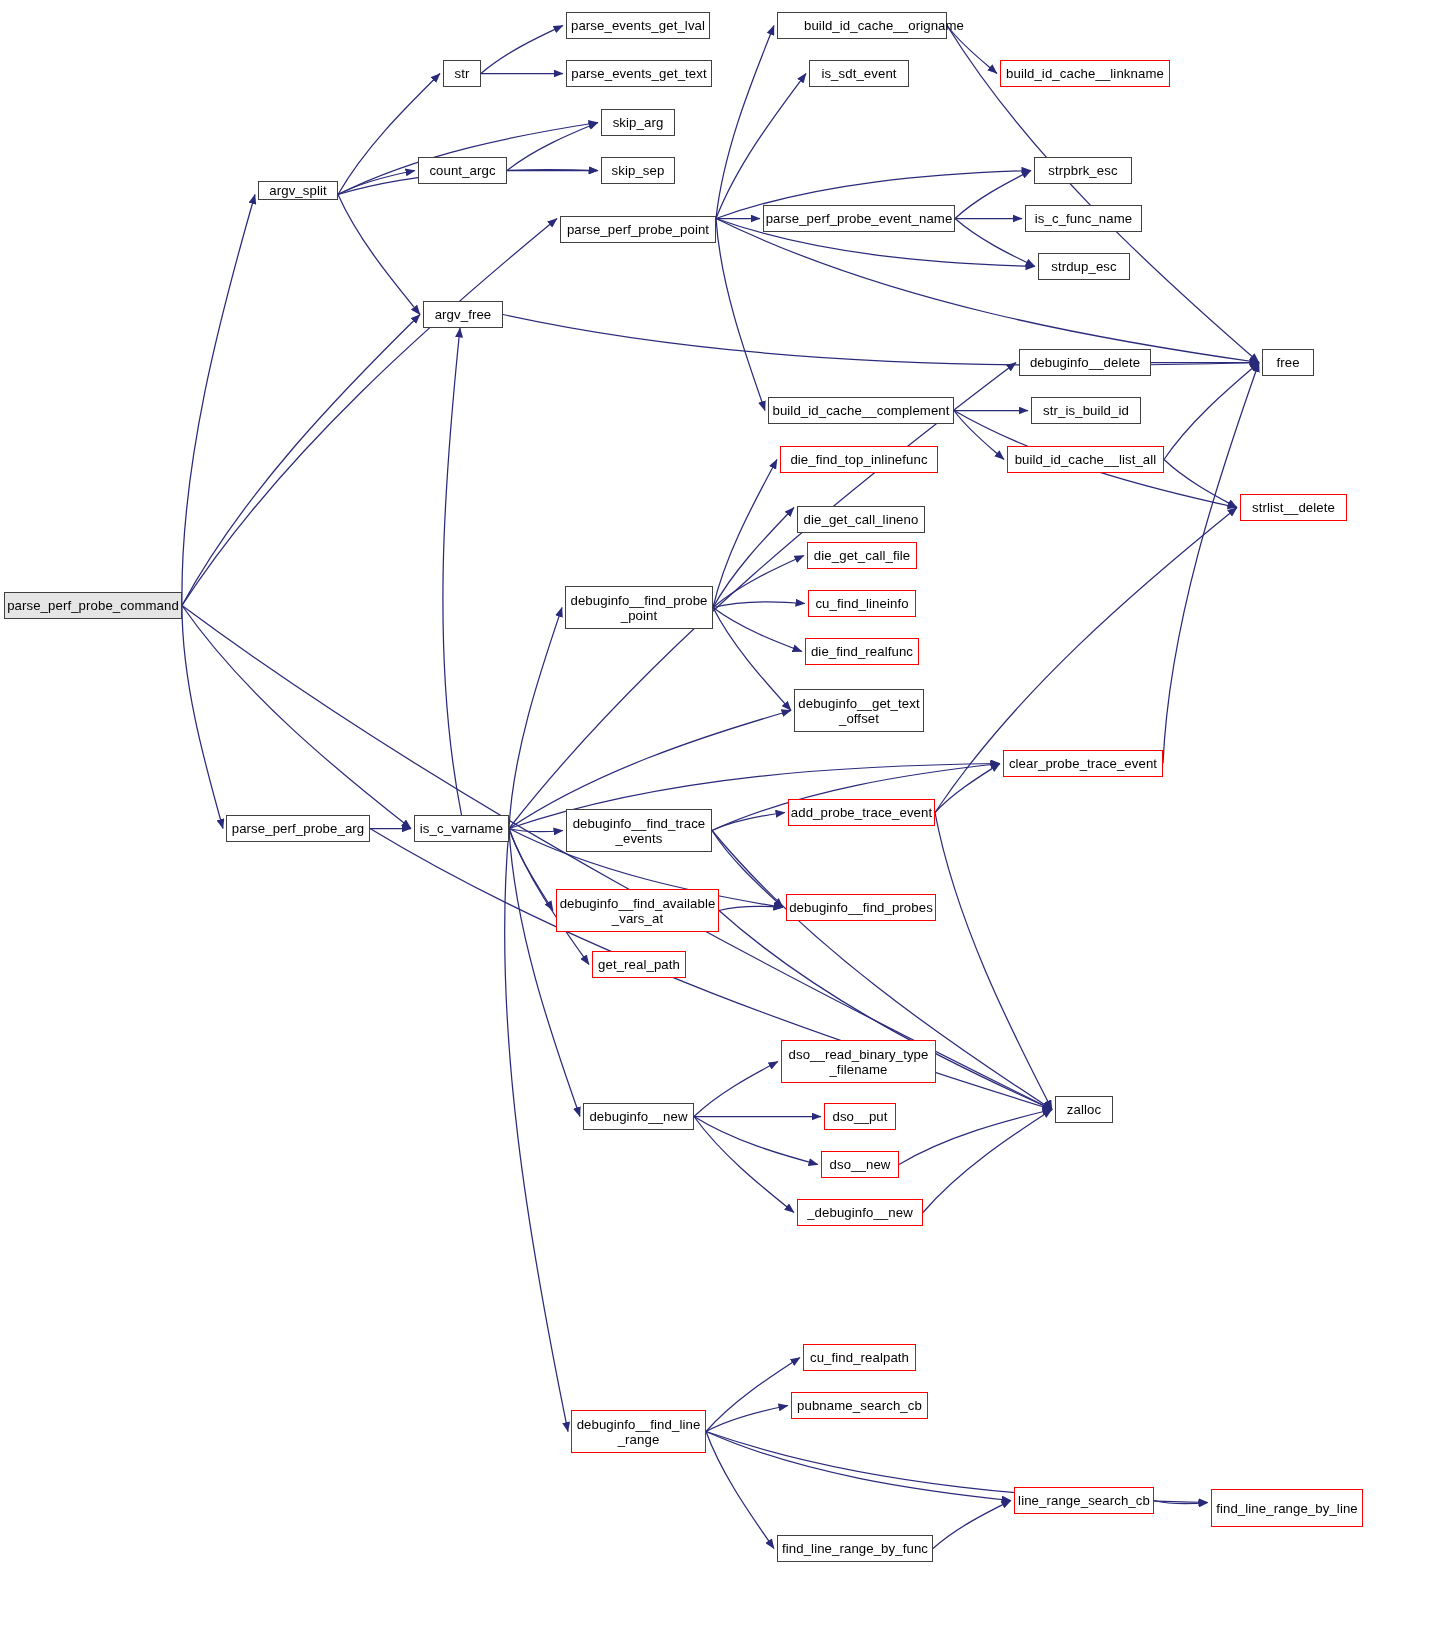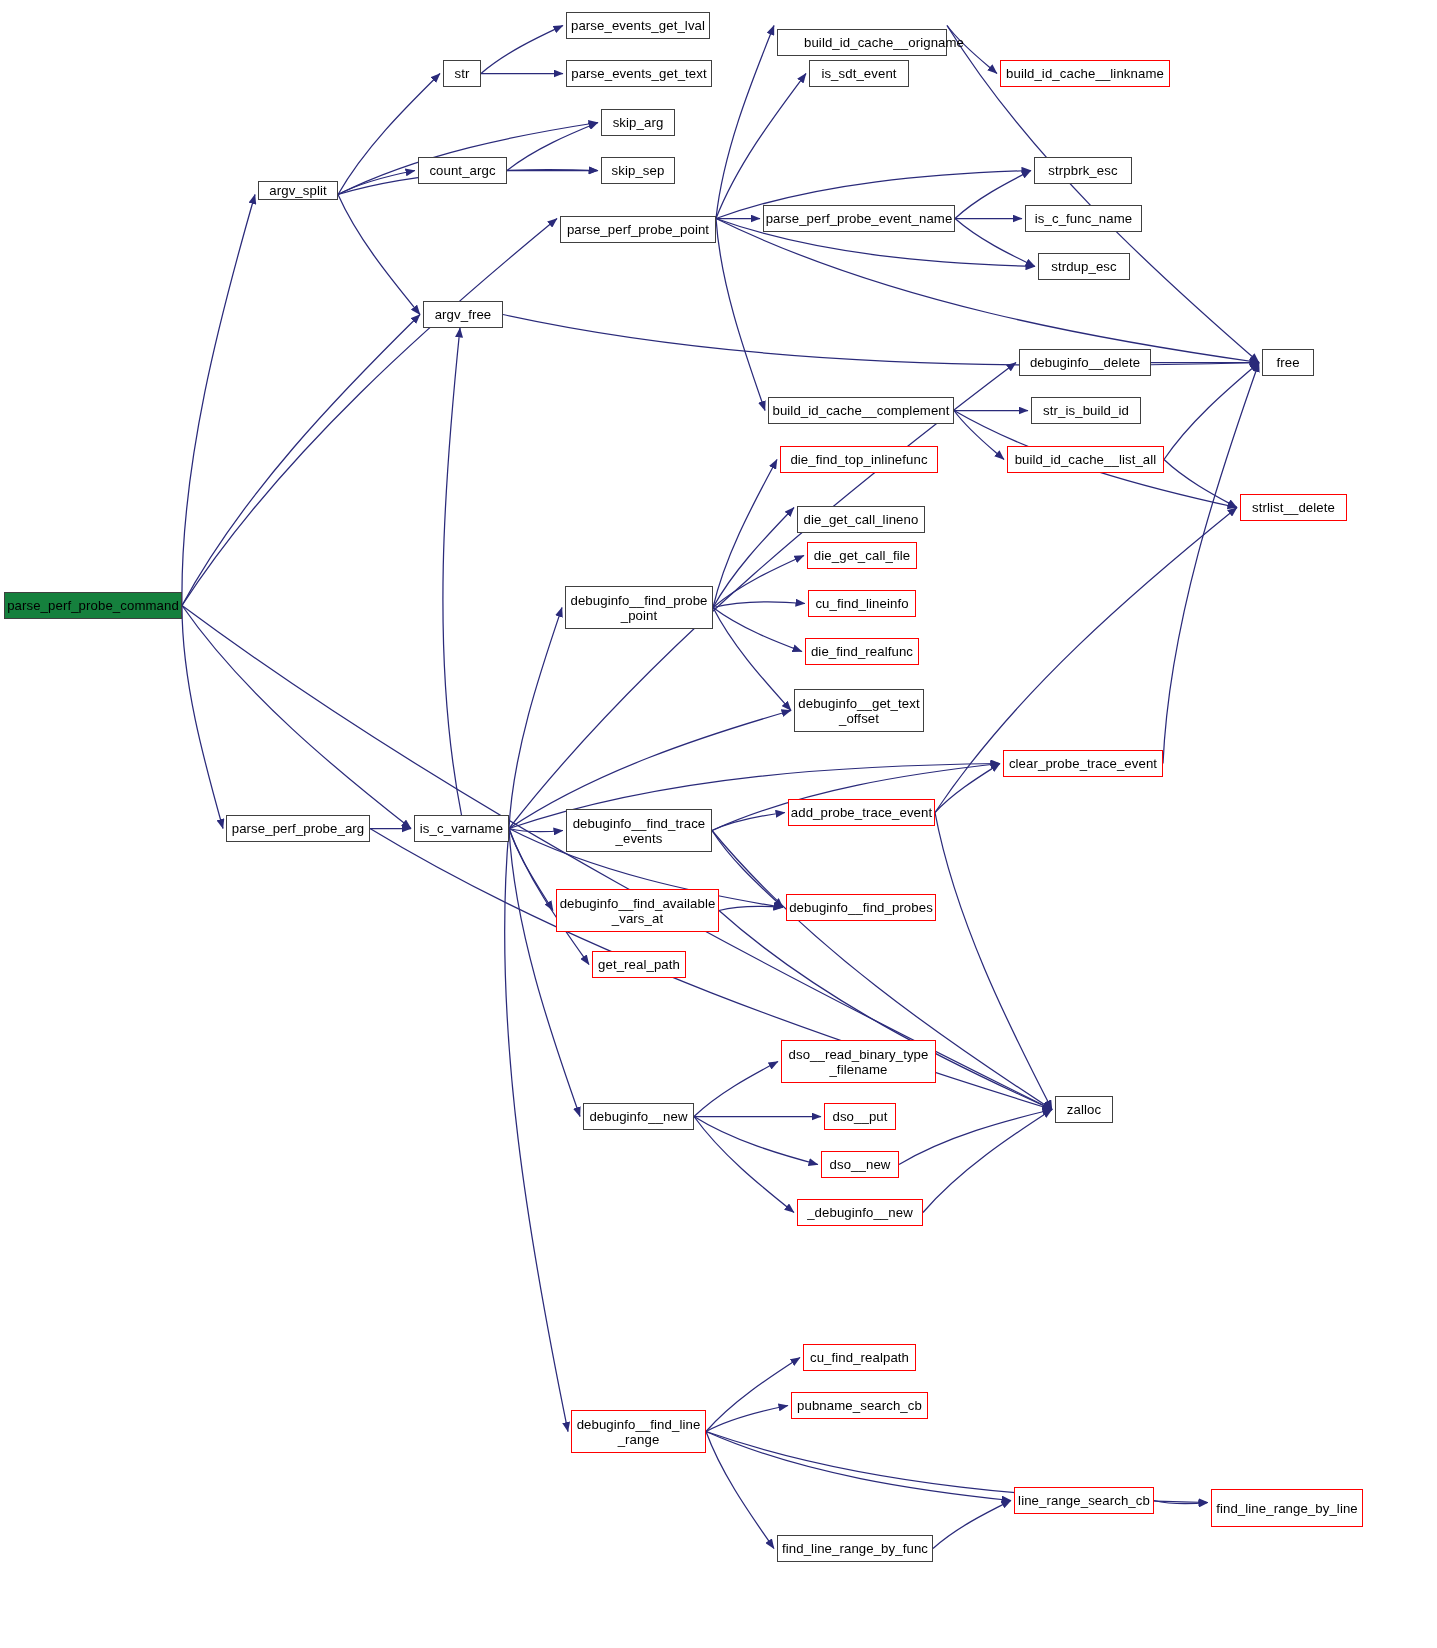--- a/index.html
+++ b/index.html
@@ -36,21 +36,21 @@
     font-size: 13.2px;
     line-height: 15px;
     letter-spacing: 0.1px;
     white-space: pre-line;
     cursor: pointer;
   }
   .gnode.red {
     border-color: #ff0000;
   }
   .gnode.root {
-    background: #15803d;
+    background: #e5e5e5;
     border-color: #404040;
   }
   .gnode span {
     display: block;
     padding: 0 4px;
   }
 </style>
 </head>
 <body>
 
@@ -142,21 +142,21 @@
   </svg>
   <div id="node-layer">
       <div class="gnode root" style="left: 4px; top: 592px; width: 178px; height: 27px;"><span>parse_perf_probe_command</span></div>
       <div class="gnode" style="left: 566px; top: 12px; width: 144px; height: 27px;"><span>parse_events_get_lval</span></div>
       <div class="gnode" style="left: 566px; top: 60px; width: 146px; height: 27px;"><span>parse_events_get_text</span></div>
       <div class="gnode" style="left: 443px; top: 60px; width: 38px; height: 27px;"><span>str</span></div>
       <div class="gnode" style="left: 601px; top: 109px; width: 74px; height: 27px;"><span>skip_arg</span></div>
       <div class="gnode" style="left: 601px; top: 157px; width: 74px; height: 27px;"><span>skip_sep</span></div>
       <div class="gnode" style="left: 418px; top: 157px; width: 89px; height: 27px;"><span>count_argc</span></div>
       <div class="gnode" style="left: 258px; top: 181px; width: 80px; height: 19px;"><span>argv_split</span></div>
-      <div class="gnode" style="left: 777px; top: 29px; width: 170px; height: 27px; padding-left: 44px;"><span>build_id_cache__origname</span></div>
+      <div class="gnode" style="left: 777px; top: 12px; width: 170px; height: 27px; padding-left: 44px;"><span>build_id_cache__origname</span></div>
       <div class="gnode" style="left: 809px; top: 60px; width: 100px; height: 27px;"><span>is_sdt_event</span></div>
       <div class="gnode red" style="left: 1000px; top: 60px; width: 170px; height: 27px;"><span>build_id_cache__linkname</span></div>
       <div class="gnode" style="left: 1034px; top: 157px; width: 98px; height: 27px;"><span>strpbrk_esc</span></div>
       <div class="gnode" style="left: 560px; top: 205px; width: 156px; height: 27px; margin-top: 11px;"><span>parse_perf_probe_point</span></div>
       <div class="gnode" style="left: 763px; top: 205px; width: 192px; height: 27px;"><span>parse_perf_probe_event_name</span></div>
       <div class="gnode" style="left: 1025px; top: 205px; width: 117px; height: 27px;"><span>is_c_func_name</span></div>
       <div class="gnode" style="left: 1038px; top: 253px; width: 92px; height: 27px;"><span>strdup_esc</span></div>
       <div class="gnode" style="left: 423px; top: 301px; width: 80px; height: 27px;"><span>argv_free</span></div>
       <div class="gnode" style="left: 1262px; top: 349px; width: 52px; height: 27px;"><span>free</span></div>
       <div class="gnode" style="left: 1019px; top: 349px; width: 132px; height: 27px;"><span>debuginfo__delete</span></div>

